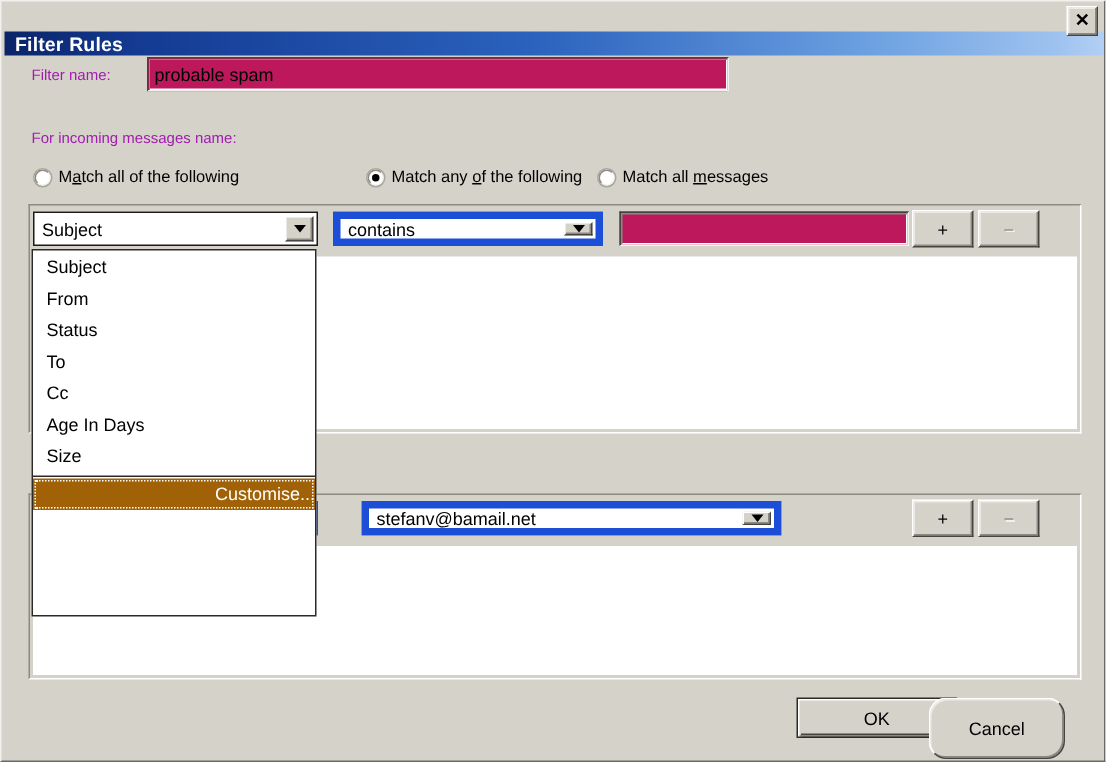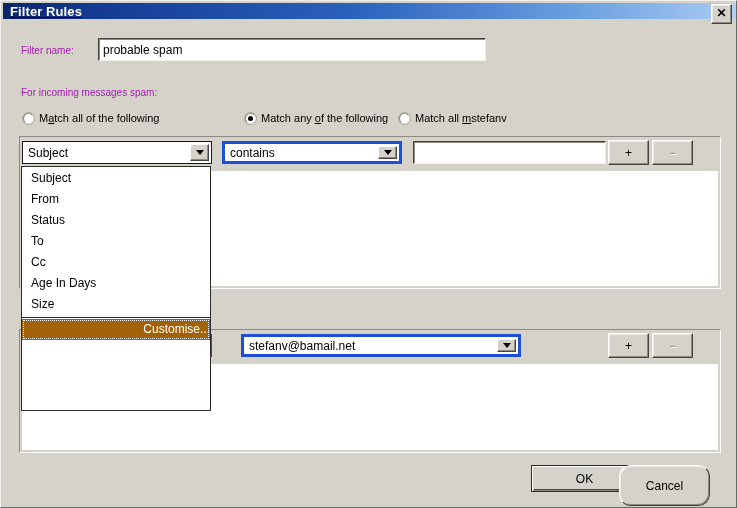--- a/index.html
+++ b/index.html
@@ -24,27 +24,26 @@
     border-left: 1px solid #f2f0ec;
     border-right: 1px solid #6a6a64;
     border-bottom: 1px solid #6a6a64;
     overflow: hidden;
   }
 
   
   #titlebar {
     position: absolute;
     left: 2px;
-    top: 2px;
+    top: 20px;
     width: 733px;
     height: 16px;
     background: linear-gradient(to right, #0a2468 0%, #143a92 12%, #2a62bd 48%, #6a9fe0 78%, #9fc3ef 96%, #b3d0f4 100%);
     display: flex;
     align-items: center;
-    text-decoration: underline;
   }
   #titlebar .title-text {
     color: #ffffff;
     font-size: 13px;
     font-weight: bold;
     margin-left: 7px;
     letter-spacing: 0.1px;
     white-space: nowrap;
   }
   #close-button {
@@ -72,41 +71,41 @@
   .lbl {
     position: absolute;
     white-space: nowrap;
     font-size: 10px;
     color: #a21caf;
   }
 
   .textbox {
     position: absolute;
     box-sizing: border-box;
-    background: #ffffff;
+    background: #be185d;
     border-top: 1px solid #45443f;
     border-left: 1px solid #45443f;
     border-right: 1px solid #f3f1ed;
     border-bottom: 1px solid #f3f1ed;
     box-shadow: inset 1px 1px 0 #8c8a83, inset -1px -1px 0 #ffffff;
     font-size: 12px;
     line-height: 1;
     display: flex;
     align-items: center;
     padding-left: 4px;
     color: #000;
     overflow: hidden;
     white-space: nowrap;
   }
 
   .combo {
     position: absolute;
     box-sizing: border-box;
     background: #ffffff;
-    border: 3px solid #1d4ed8;
+    border: 5px solid #1d4ed8;
     display: flex;
     align-items: center;
     font-size: 12px;
     color: #000;
     padding-left: 5px;
     white-space: nowrap;
     overflow: hidden;
   }
   .combo.focused { border: 1px solid #1a1a1a; }
   .combo .arrowbtn {
@@ -244,34 +243,34 @@
 <div id="dialog">
 
   <div id="titlebar">
     <span class="title-text">Filter Rules</span>
   </div>
   <div id="close-button">✕</div>
 
   <div class="lbl" style="left:20px; top:44px;">Filter name:</div>
   <div class="textbox" style="left:97px; top:37px; width:388px; height:23px;" placeholder="">probable spam</div>
 
-  <div class="lbl" style="left:20px; top:86px;">For incoming messages spam:</div>
+  <div class="lbl" style="left:20px; top:86px;">For incoming messages name:</div>
 
   <div class="radio-row">
     <div class="radio-item" style="left:22px; top:111px;">
       <span class="radio-dot"></span>
       <span><span>M</span><u>a</u><span>tch all of the following</span></span>
     </div>
     <div class="radio-item checked" style="left:208px; top:111px;padding-left:36px;">
       <span class="radio-dot"></span>
       <span><span>Match any </span><u>o</u><span>f the following</span></span>
     </div>
     <div class="radio-item" style="left:398px; top:111px;">
       <span class="radio-dot"></span>
-      <span><span>Match all </span><u>m</u><span>stefanv</span></span>
+      <span><span>Match all </span><u>m</u><span>essages</span></span>
     </div>
   </div>
 
   <div class="panel" style="left:18px; top:135px; width:702px; height:153px;">
     <div class="inner-white" style="left:2px; top:34px; right:2px; bottom:2px;"></div>
   </div>
 
   <div class="combo focused" style="left:21px; top:140px; width:190px; height:23px;">
     <span>Subject</span>
     <span class="arrowbtn">

